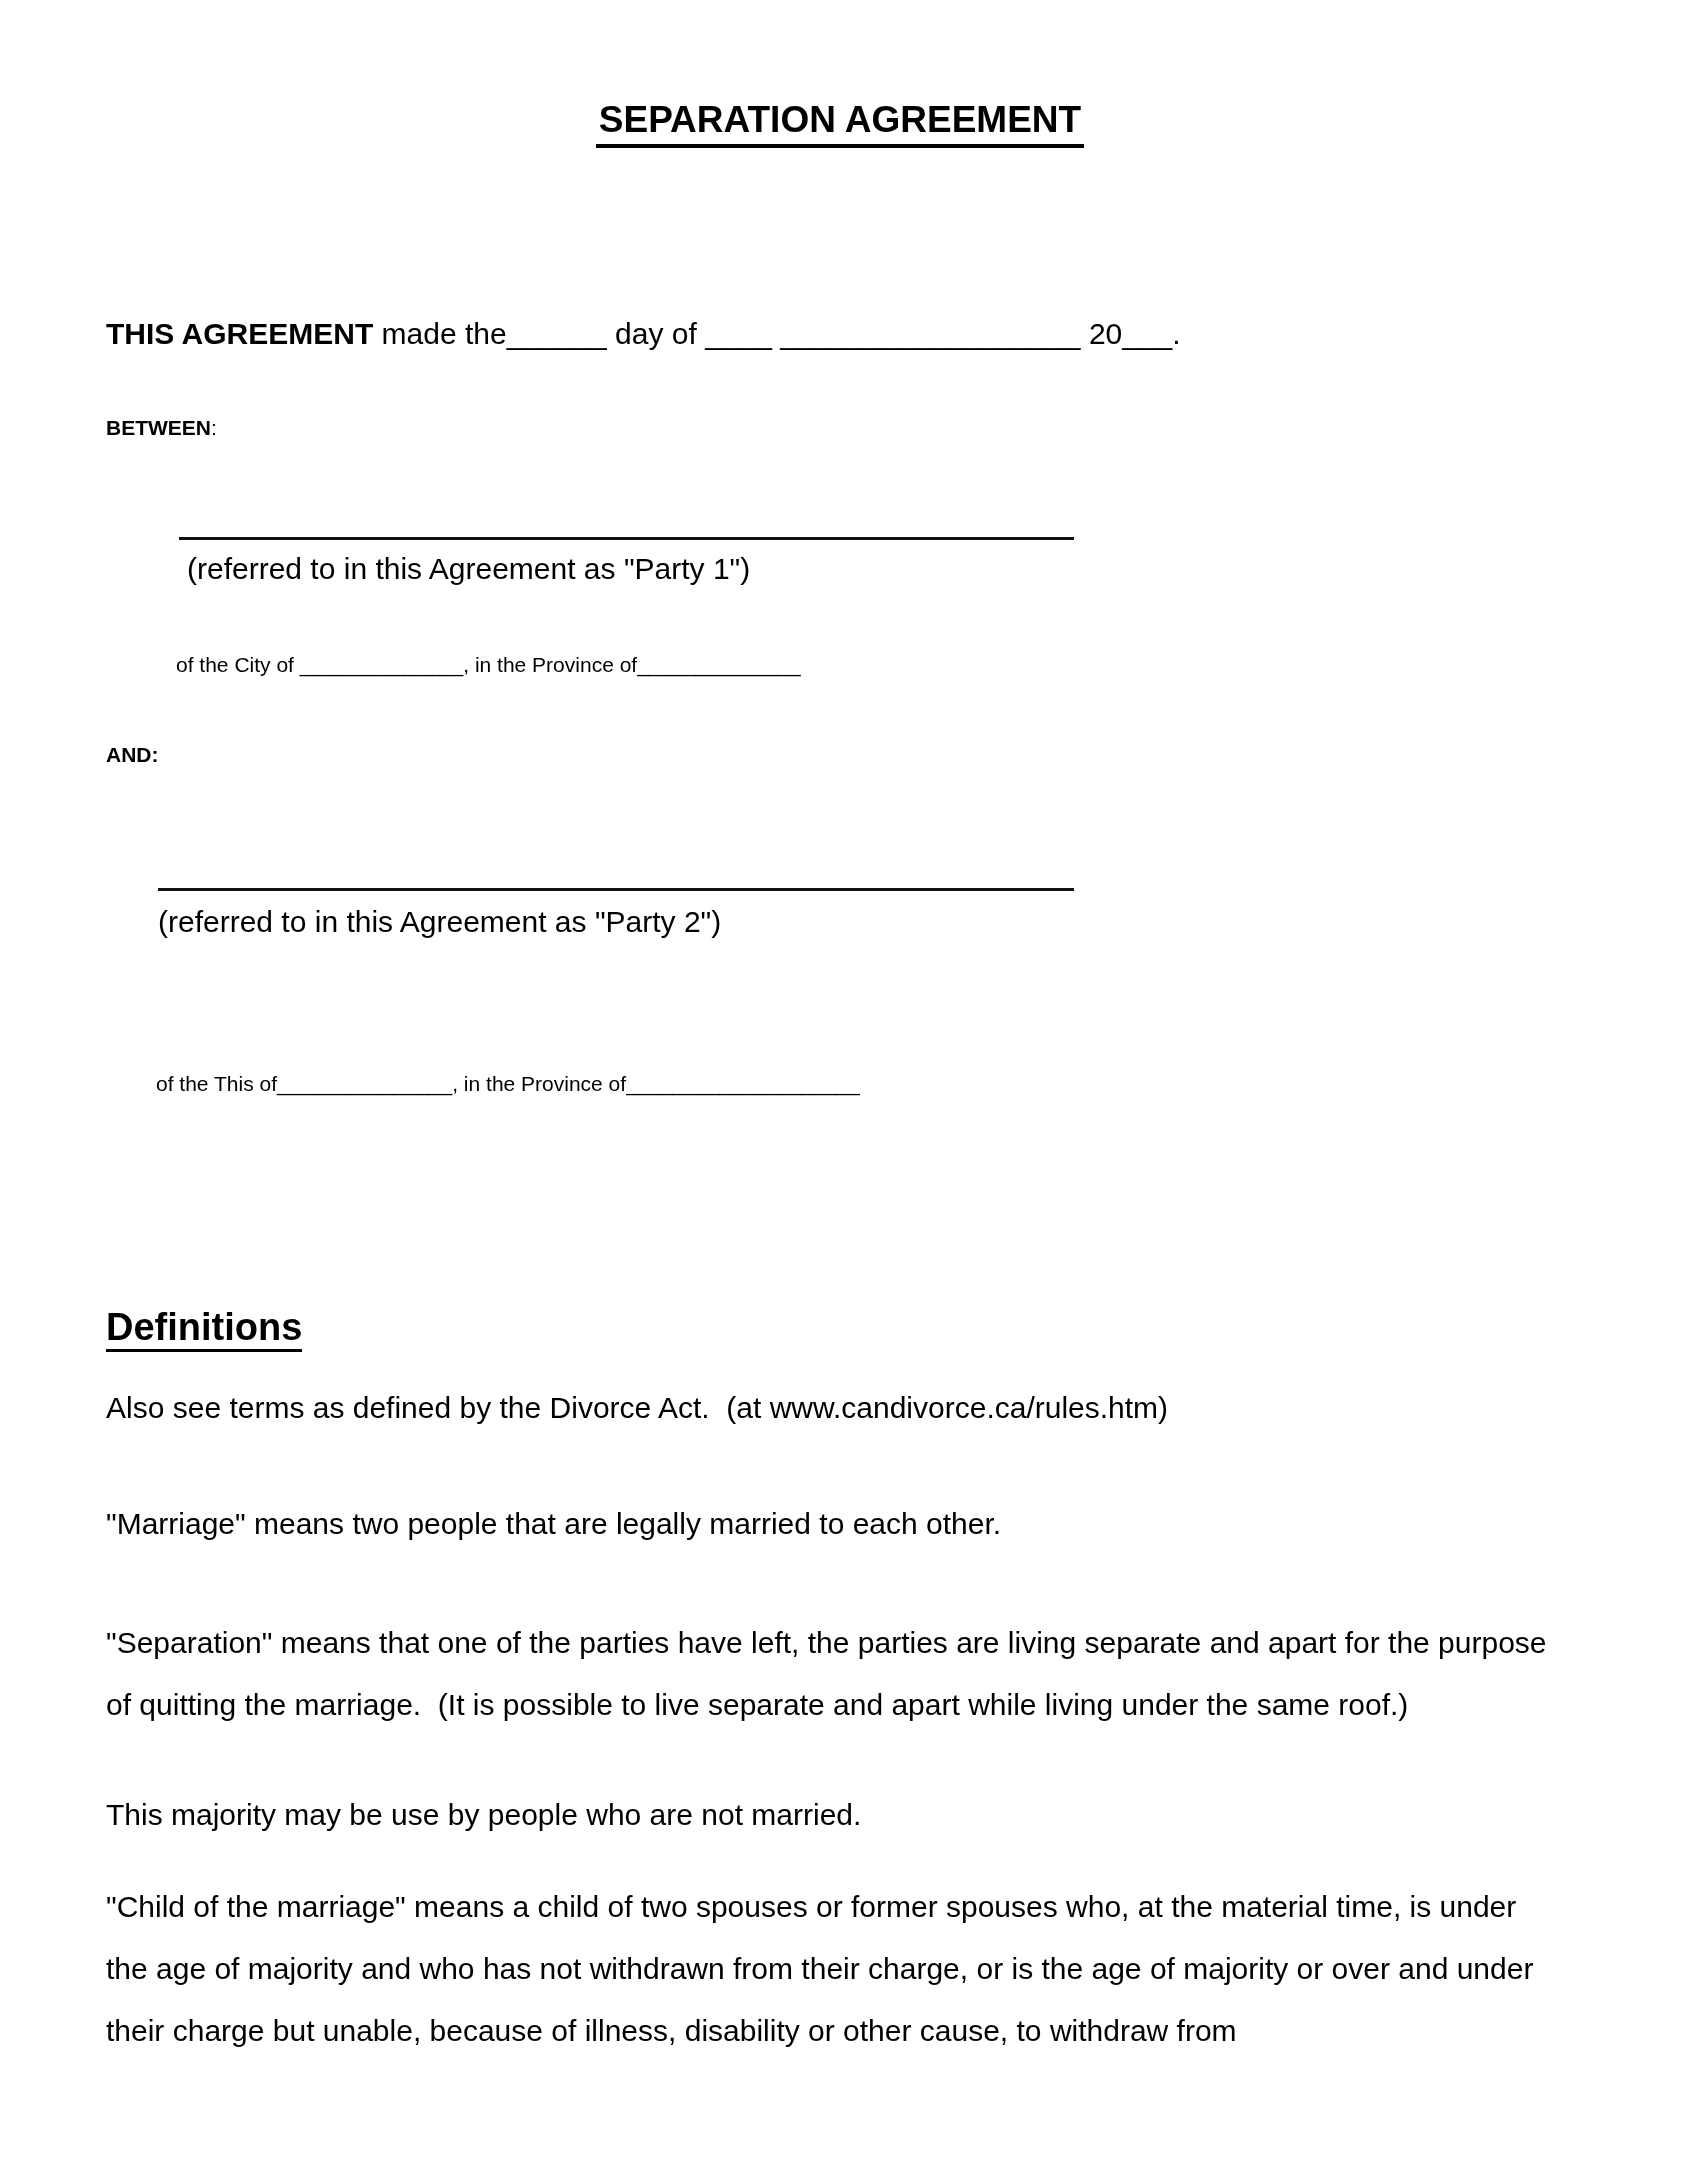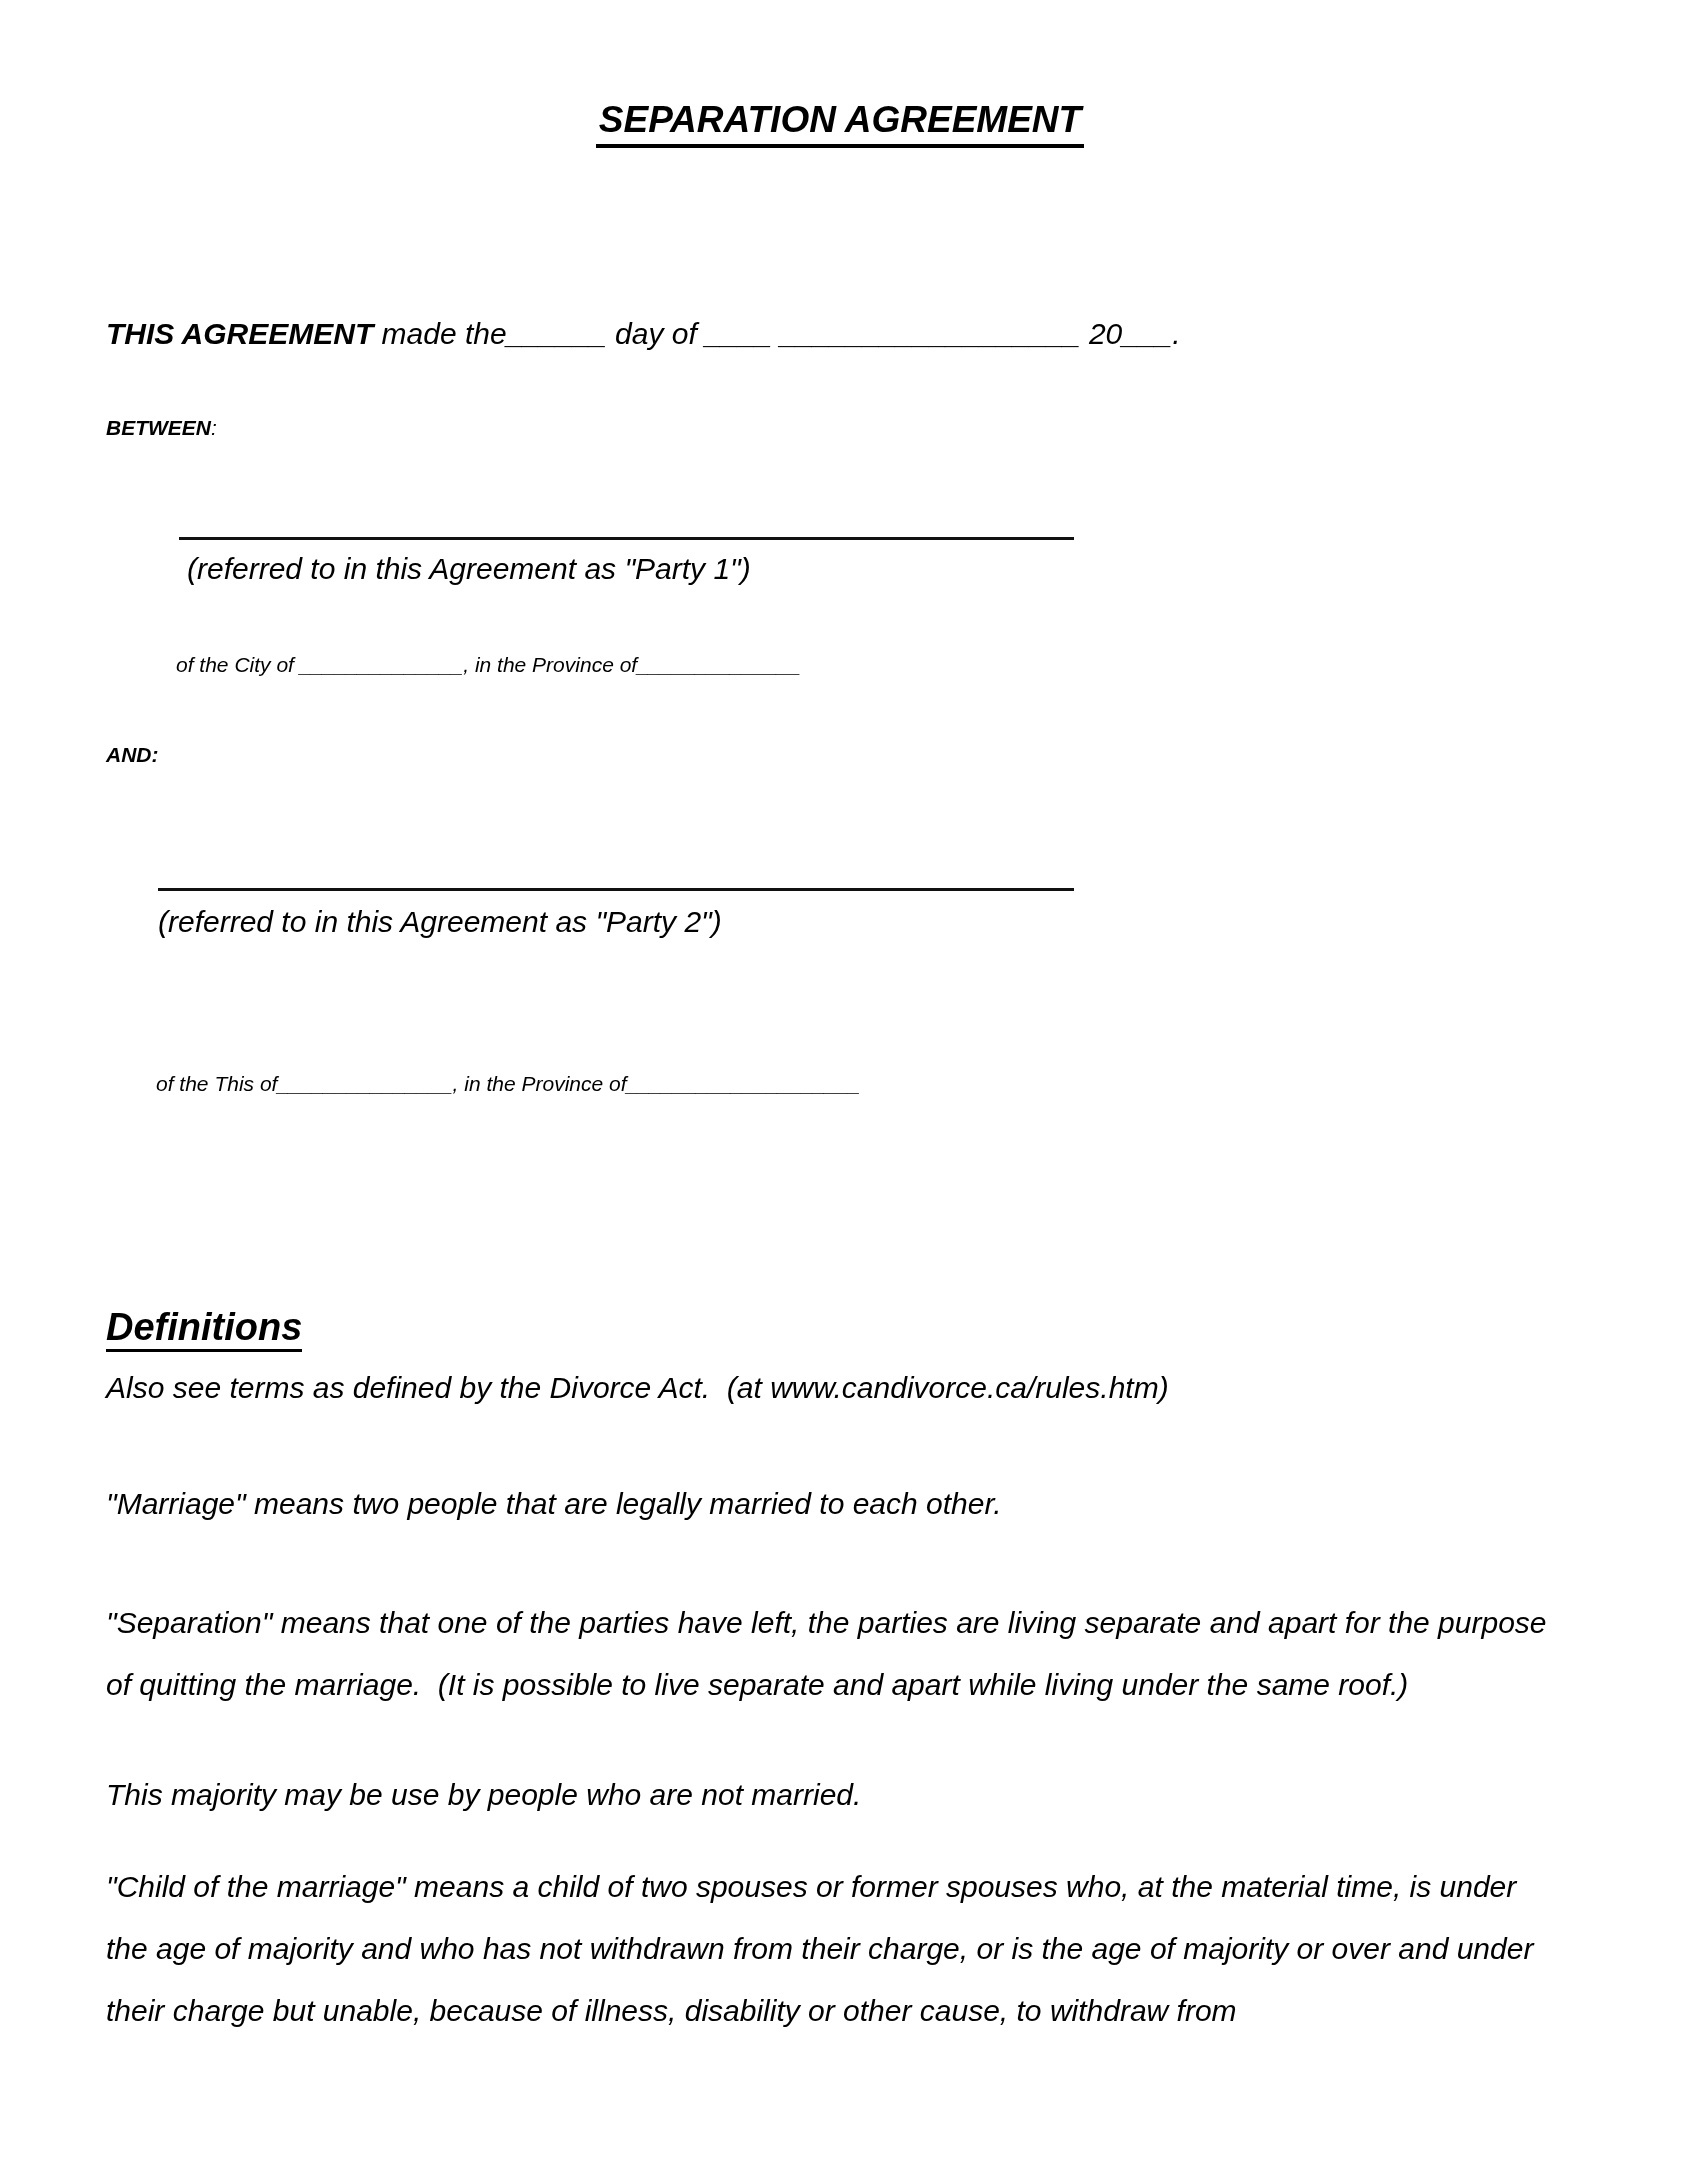--- a/index.html
+++ b/index.html
@@ -2,21 +2,21 @@
 <html><head>
 <meta charset="utf-8">
 <style>
   html,body{margin:0;padding:0;}
   body{
     width:1683px;height:2178px;
     background:#ffffff;color:#000000;
     font-family:"Liberation Sans","DejaVu Sans",sans-serif;
     overflow:hidden;
   }
-  .page{box-sizing:border-box;height:100%;padding:97px 109px 16px 106px;font-style:italic;}
+  .page{box-sizing:border-box;height:100%;padding:97px 109px 16px 106px;}
   .title-wrap{text-align:center;}
   .doc-title{
     display:inline-block;font-weight:700;font-size:37px;line-height:46px;
     border-bottom:4px solid #000;padding:0 3px 1px 3px;letter-spacing:0px;
     white-space:pre;
   }
   .made-line{margin-top:166px;font-size:30px;line-height:40px;white-space:pre-wrap;}
   .made-line .b{font-weight:700;}
   .block-label{font-size:21px;line-height:40px;white-space:pre;}
   .block-label .b{font-weight:700;}
@@ -29,21 +29,21 @@
   .caption1{margin:9px 0 0 81px;}
   .caption2{margin:11px 0 0 52px;}
   .city-line{font-size:21px;line-height:40px;white-space:pre-wrap;}
   .city1{margin:56px 0 0 70px;}
   .city2{margin:122px 0 0 50px;}
   .defs-heading-wrap{margin-top:203px;}
   .defs-heading{
     display:inline-block;font-weight:700;font-size:38px;line-height:40px;
     border-bottom:3px solid #000;padding-bottom:2px;white-space:pre;
   }
-  .intro-line{margin-top:16px;font-size:30px;line-height:40px;white-space:pre-wrap;}
+  .intro-line{margin-top:36px;font-size:30px;line-height:40px;white-space:pre-wrap;}
   .para{
     font-size:30px;line-height:62px;white-space:pre-wrap;
     max-width:1445px;margin:57px 0 0 0;
   }
   .p-marriage{margin-top:65px;}
   .p-this{margin-top:48px;}
   .p-child{margin-top:30px;}
 </style>
 </head>
 <body>

